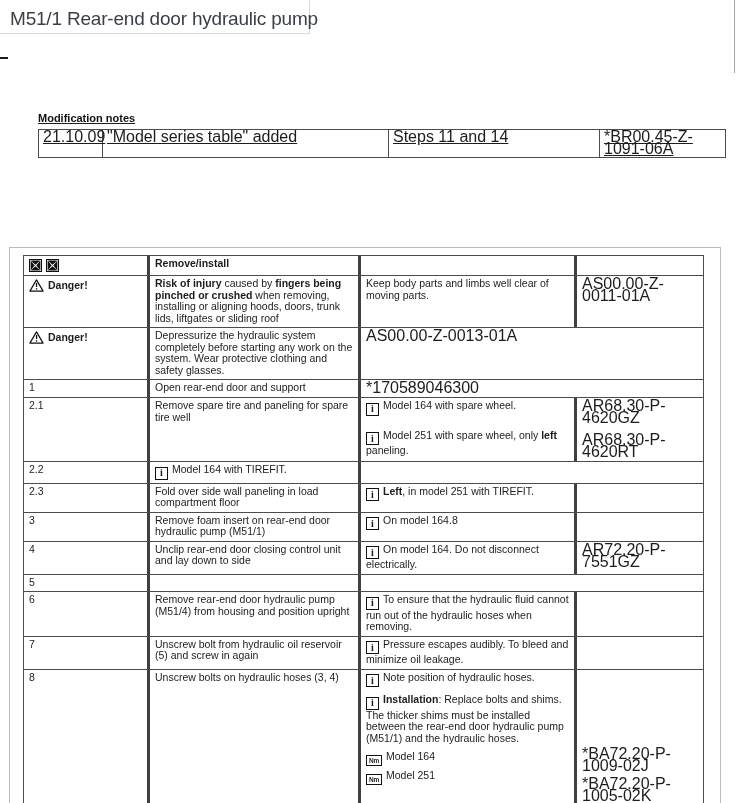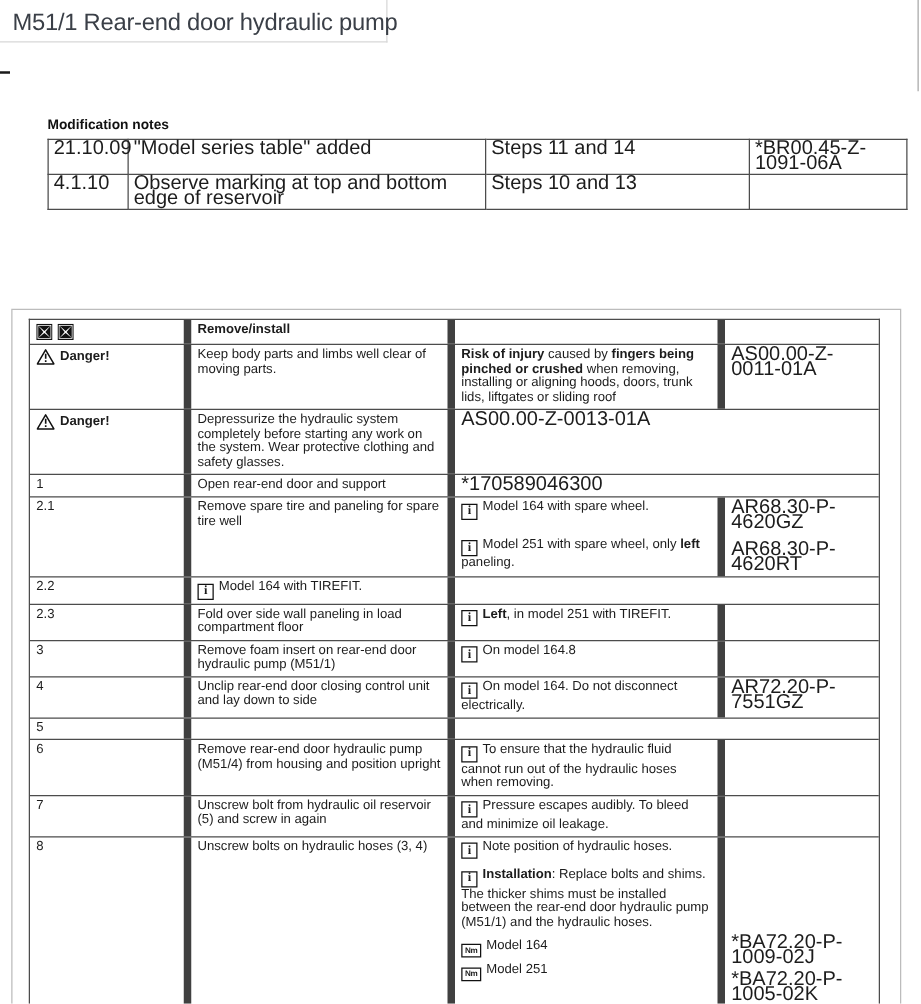--- a/index.html
+++ b/index.html
@@ -10,36 +10,36 @@
   }
   
   .title-tab { position:absolute; left:0; top:0; width:309px; height:33px;
     border-bottom:1px solid #d8d8d8; border-right:1px solid #d8d8d8; }
   .title { margin:0; padding:8px 0 0 10px; font-size:19px; font-weight:normal;
     color:#3a3f47; letter-spacing:-0.2px; white-space:nowrap; }
   .edge-mark-left { position:absolute; left:0; top:57px; width:8px; height:2px; background:#1a1a1a; }
   .edge-line-right { position:absolute; left:734px; top:0; width:1px; height:73px; background:#a8a8a8; }
 
   
-  .modnotes { position:absolute; left:38px; top:94px; width:687px; }
+  .modnotes { position:absolute; left:38px; top:112px; width:687px;text-decoration:underline; }
   .modnotes .mhead { font-size:11px; font-weight:bold; margin:0 0 5px 0; color:#111; }
   table.modtable { border-collapse:collapse; width:687px; table-layout:fixed; }
   table.modtable td { border:1px solid #4c4c4c; padding:1px 4px 2px 4px;
     font-size:16px; line-height:12px; vertical-align:top; color:#1c1c1c; }
 
   
   .panel { position:absolute; left:9px; top:247px; width:710px; height:570px;
     border:1px solid #bcbcbc; background:#fff; }
   .ptable { margin:7px 0 0 13px; width:679px;
     border:1px solid #4c4c4c; border-bottom:none; }
   .prow { display:grid; grid-template-columns:123px 211px 216px 126px; }
   .prow + .prow { border-top:1px solid #4c4c4c; }
   .pcell { padding:2px 5px 3px 5px; font-size:10.5px; line-height:11.5px;
     vertical-align:top; overflow:hidden; }
-  .pcell + .pcell { border-left:6px solid #404040; }
+  .pcell + .pcell { border-left:3px solid #404040; }
   .hdr { font-weight:bold; }
   .hdr-icons { display:flex; gap:4px; align-items:center; padding-top:3px; }
   .hdr-icons svg { display:block; cursor:pointer; }
 
   .danger-cell { font-weight:bold; display:flex; align-items:flex-start; gap:4px; padding-top:4px; }
   .danger-cell svg { flex:0 0 auto; margin-top:-1px; }
 
   .note { margin:0; }
   .note + .note { margin-top:7px; }
   .note.biggap { margin-top:14px; }
@@ -78,26 +78,20 @@
           <col style="width:286px">
           <col style="width:211px">
           <col style="width:126px">
         </colgroup>
       <tbody>
           <tr>
         <td>21.10.09</td>
         <td>"Model series table" added</td>
         <td>Steps 11 and 14</td>
         <td>*BR00.45-Z-1091-06A</td>
-      </tr>
-      <tr>
-        <td>4.1.10</td>
-        <td>Observe marking at top and bottom edge of reservoir</td>
-        <td>Steps 10 and 13</td>
-        <td></td>
       </tr>
     </tbody>
       </table>
   </div>
 
   <div class="panel">
     <div class="ptable">
 
       <div class="prow">
         <div class="pcell hdr-icons">
@@ -127,22 +121,22 @@
 
       <div class="prow">
         <div class="pcell danger-cell">
           <svg width="15" height="13" viewBox="0 0 15 13">
             <path d="M7.5 0.9 L14.1 12.1 H0.9 Z" fill="none" stroke="#111" stroke-width="1.2" stroke-linejoin="round"></path>
             <rect x="6.9" y="4" width="1.3" height="4" fill="#111"></rect>
             <rect x="6.9" y="9.2" width="1.3" height="1.4" fill="#111"></rect>
           </svg>
           <b>Danger!</b>
         </div>
+        <div class="pcell"><b>Risk of injury</b><span> caused by </span><b>fingers being pinched or crushed</b><span> when removing, installing or aligning hoods, doors, trunk lids, liftgates or sliding roof</span></div>
         <div class="pcell">Keep body parts and limbs well clear of moving parts.</div>
-        <div class="pcell"><b>Risk of injury</b><span> caused by </span><b>fingers being pinched or crushed</b><span> when removing, installing or aligning hoods, doors, trunk lids, liftgates or sliding roof</span></div>
         <div class="pcell refline">AS00.00-Z-0011-01A</div>
       </div>
 
       <div class="prow">
         <div class="pcell danger-cell">
           <svg width="15" height="13" viewBox="0 0 15 13">
             <path d="M7.5 0.9 L14.1 12.1 H0.9 Z" fill="none" stroke="#111" stroke-width="1.2" stroke-linejoin="round"></path>
             <rect x="6.9" y="4" width="1.3" height="4" fill="#111"></rect>
             <rect x="6.9" y="9.2" width="1.3" height="1.4" fill="#111"></rect>
           </svg>

